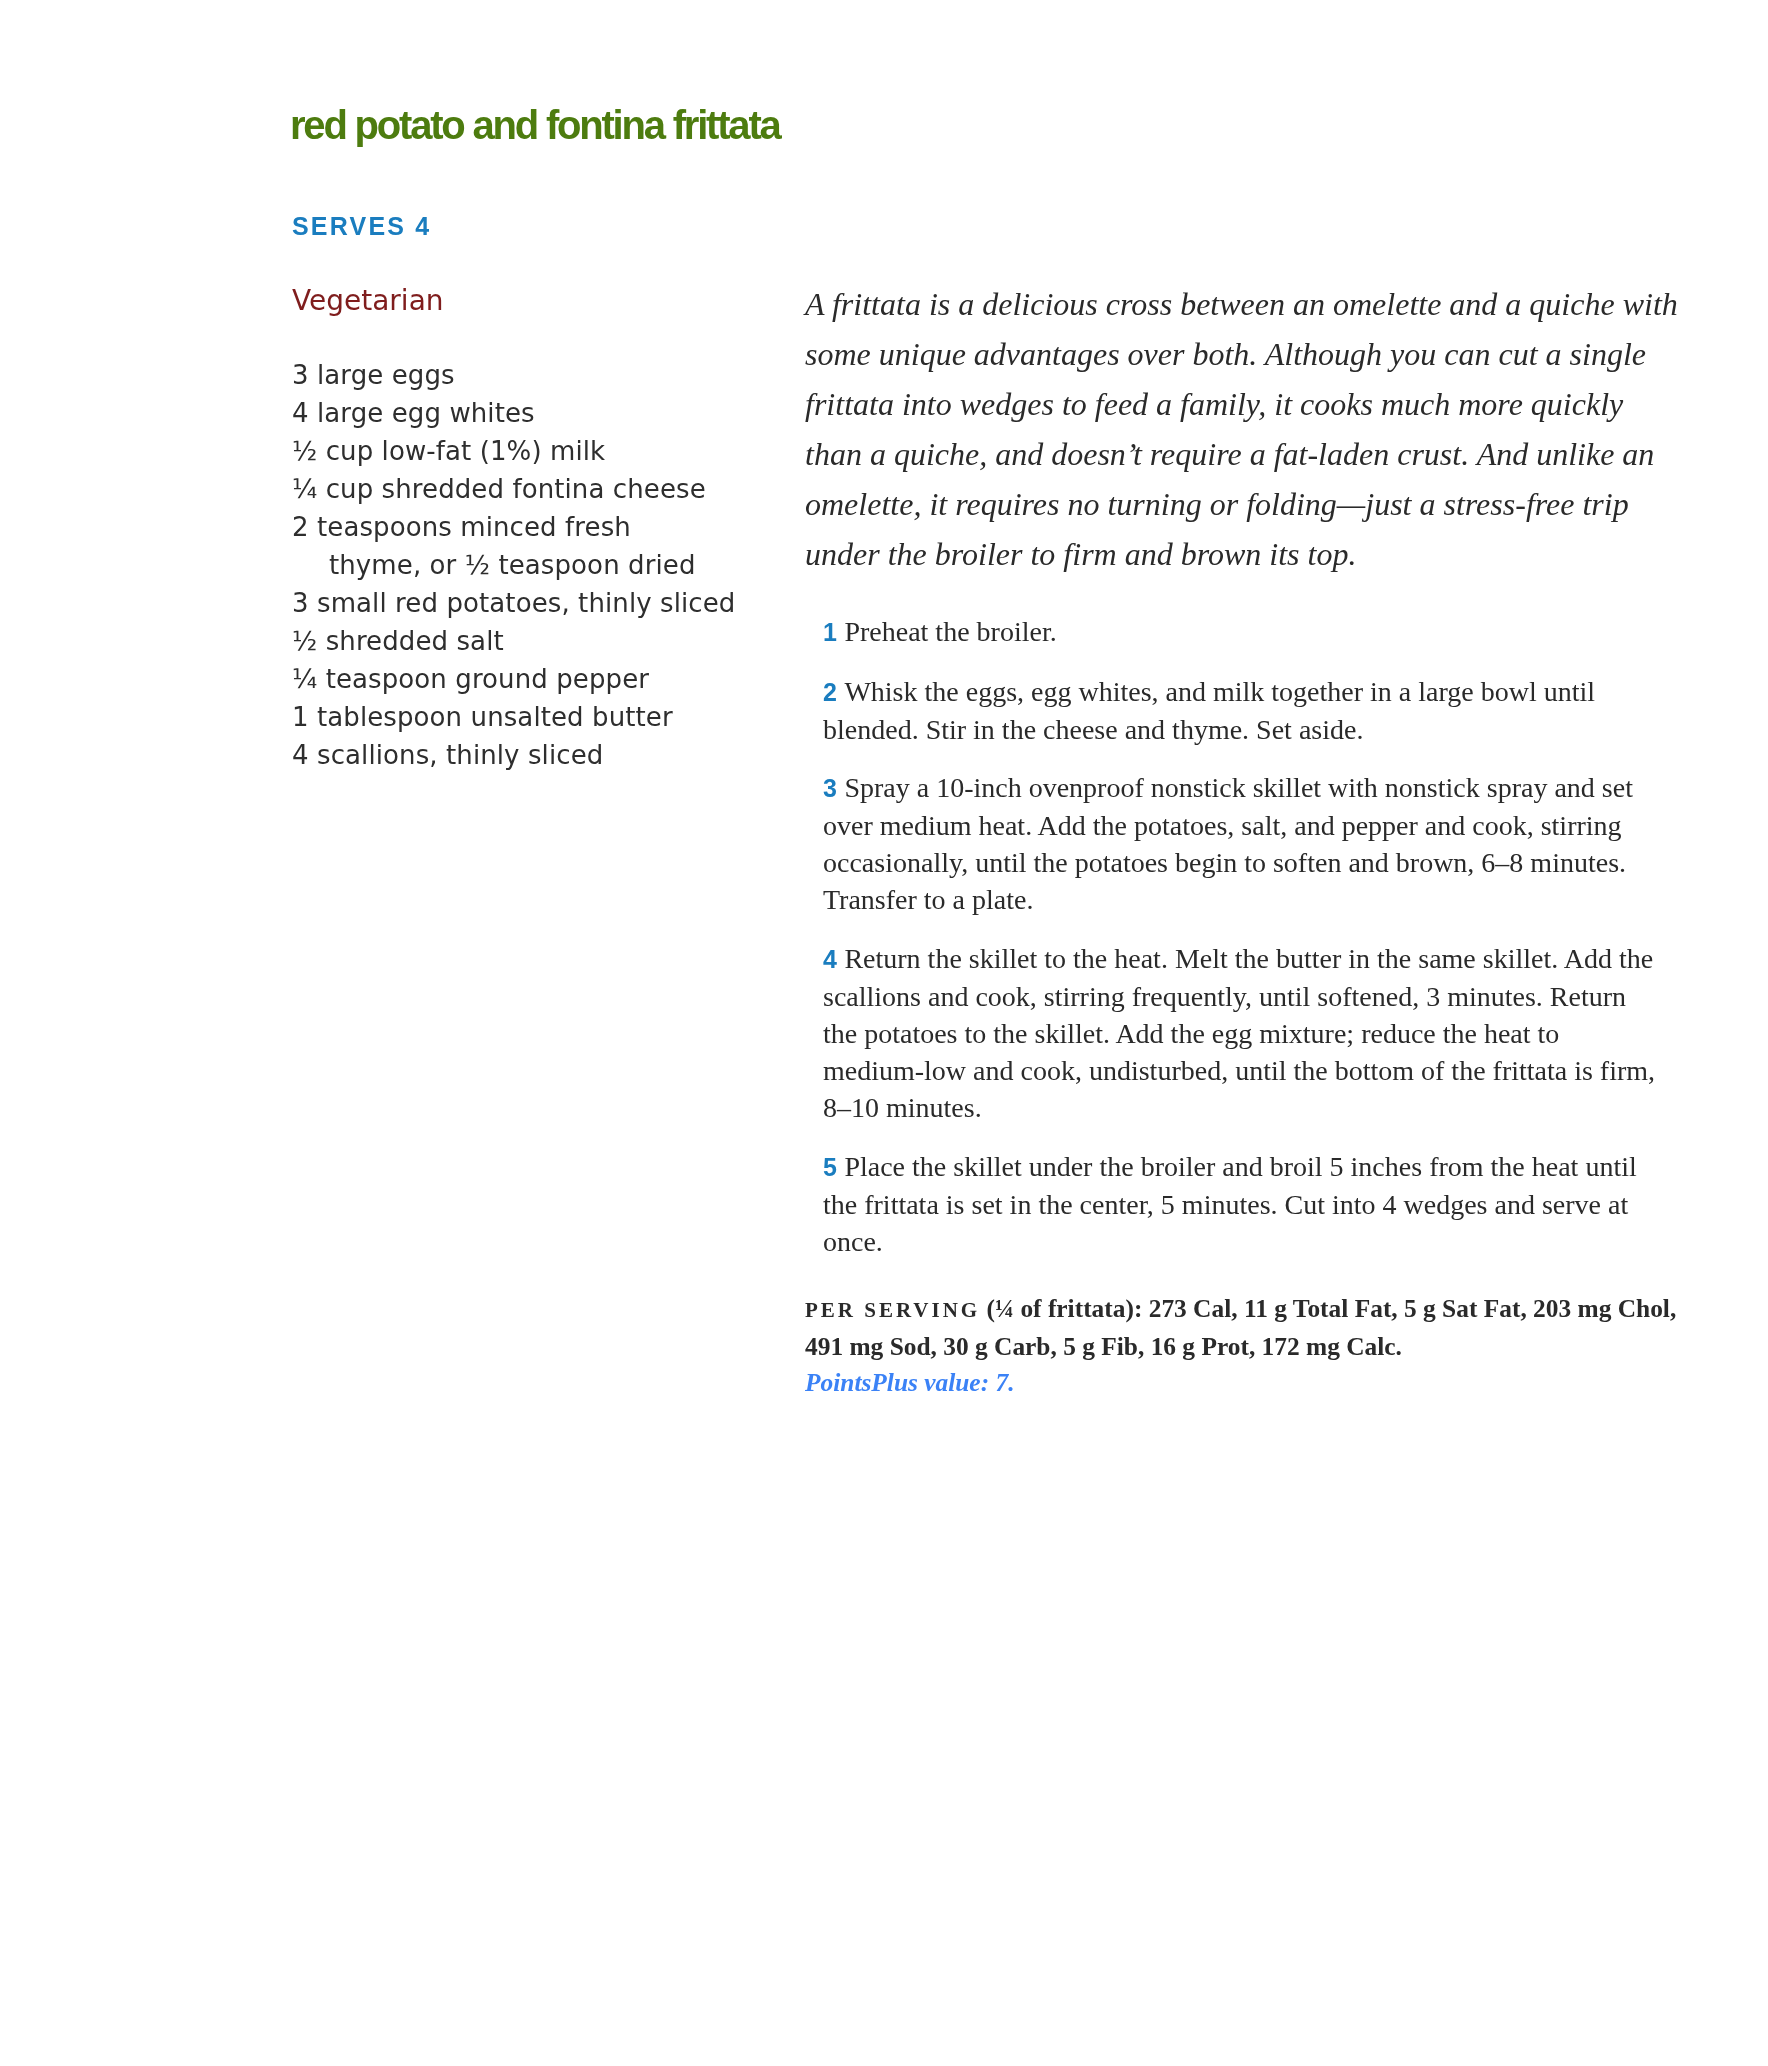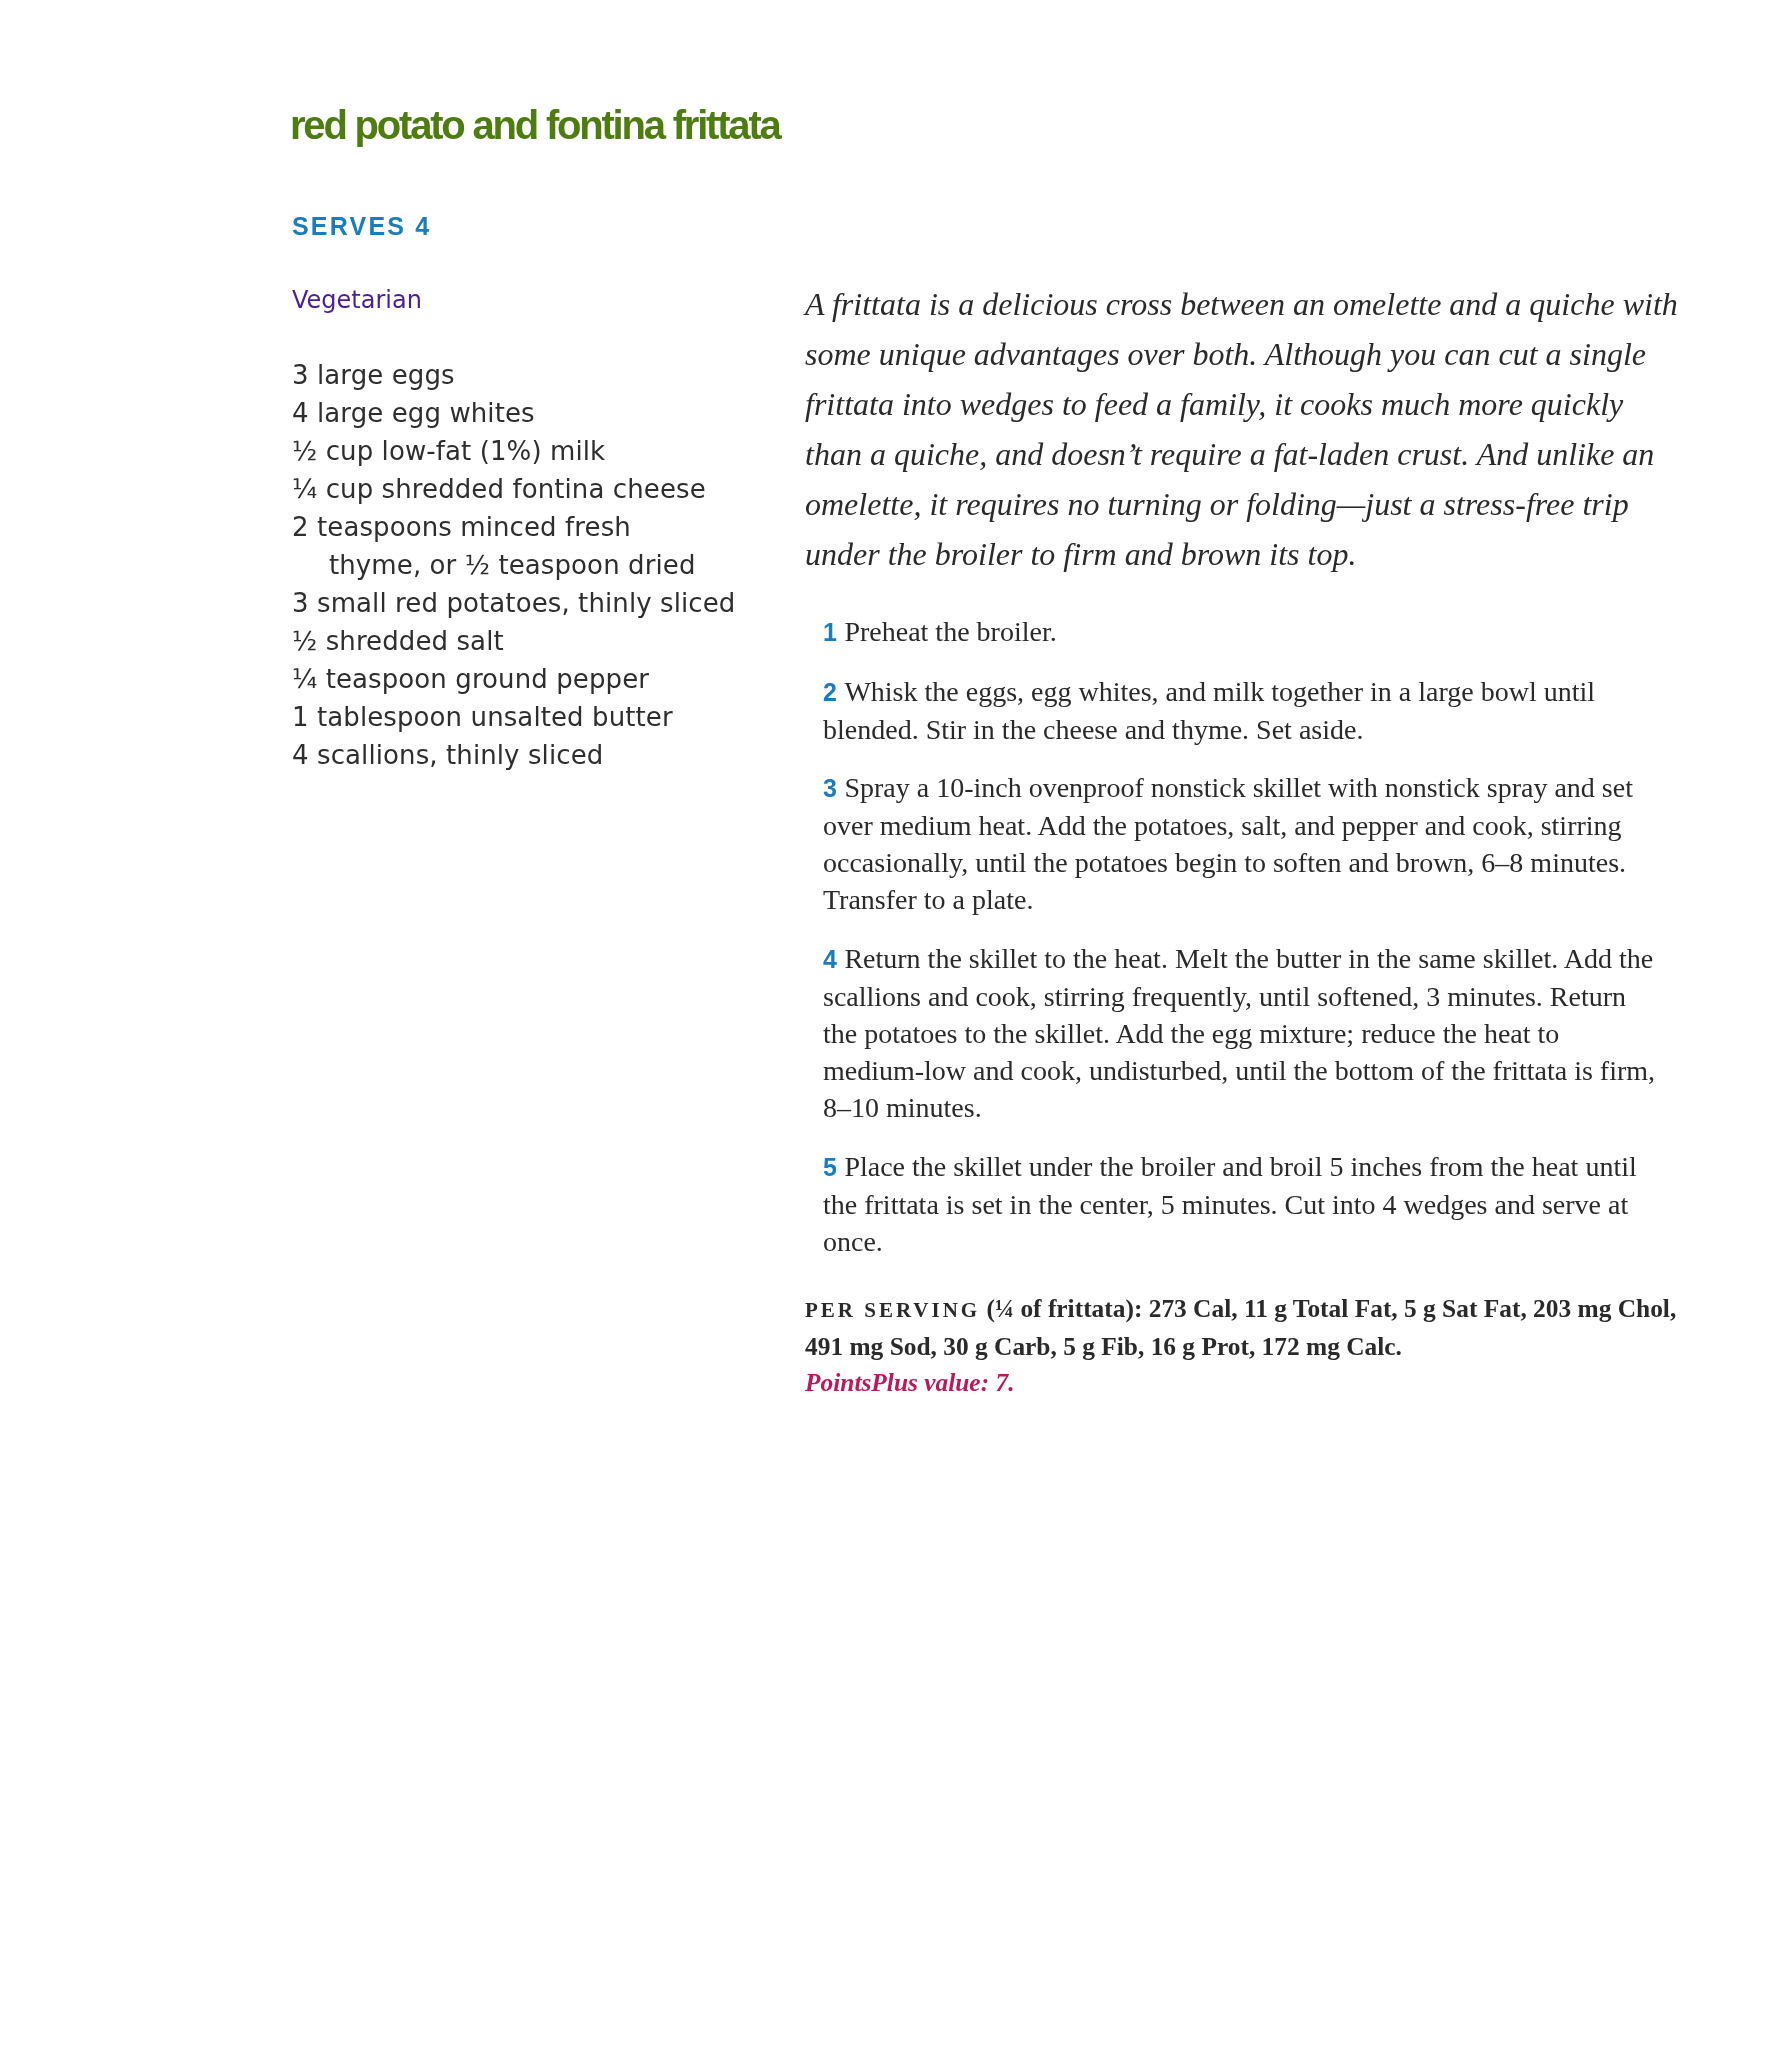--- a/index.html
+++ b/index.html
@@ -27,21 +27,21 @@
     font-weight: bold;
     font-size: 25px;
     letter-spacing: 2.2px;
     color: #1a7dbf;
   }
   .left-col {
     position: absolute; left: 292px; top: 282px; width: 463px;
     font-family: "DejaVu Sans", sans-serif;
   }
   .diet-tag {
-    font-size: 24px; color: #4c1d95; font-weight: normal;
+    font-size: 28px; color: #7f1d1d; font-weight: normal;
     height: 37px; line-height: 37px; margin-bottom: 37px;
   }
   .ingredients { list-style: none; margin: 0; padding: 0; }
   .ingredients li {
     font-size: 26px; line-height: 38px; color: #2e2e2e;
     white-space: nowrap; letter-spacing: 0.1px;
   }
   .ingredients li.indent { padding-left: 37px; }
   .right-col {
     position: absolute; left: 805px; top: 279px; width: 874px;
@@ -59,21 +59,21 @@
   .step-num {
     font-family: "Liberation Sans", sans-serif; font-weight: bold;
     color: #1a7dbf; font-size: 25px; margin-right: 7.5px;
   }
   .nutrition {
     margin-top: 30px;
     font-size: 25.4px; line-height: 36px; font-weight: bold; color: #2a2a2a;
   }
   .nut-label { letter-spacing: 3px; font-size: 21px; }
   .points {
-    display: block; font-style: italic; color: #be185d; font-weight: bold; font-family: Liberation Serif, serif;
+    display: block; font-style: italic; color: #3b82f6; font-weight: bold; font-family: Liberation Serif, serif;
   }
   .footer {
     position: absolute; left: 286px; top: 1989px;
     white-space: nowrap; font-size: 28px;
   }
   .page-num { font-family: "Liberation Serif", serif; color: #2a2a2a; margin-right: 22.4px; }
   .brand { font-family: "Liberation Sans", sans-serif; font-weight: bold; font-size: 25.4px; color: #2a2a2a; letter-spacing: -0.4px; }
   .subtitle { font-family: "Liberation Serif", serif; font-style: italic; color: #2a2a2a; margin-left: 4.5px; }
 </style>
 </head>

